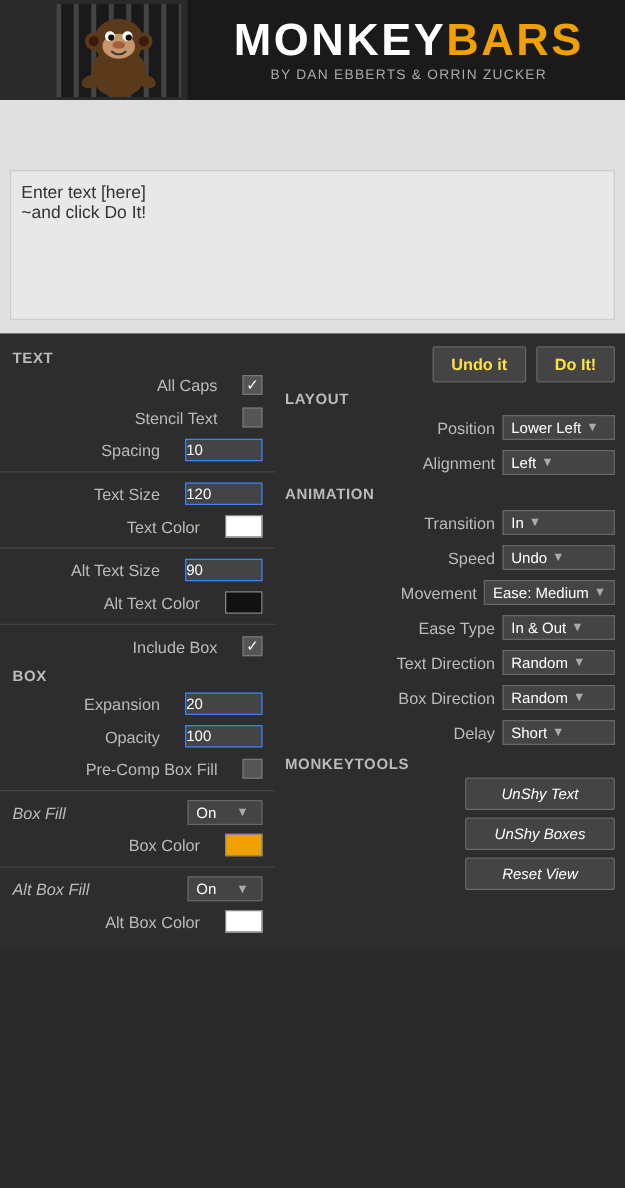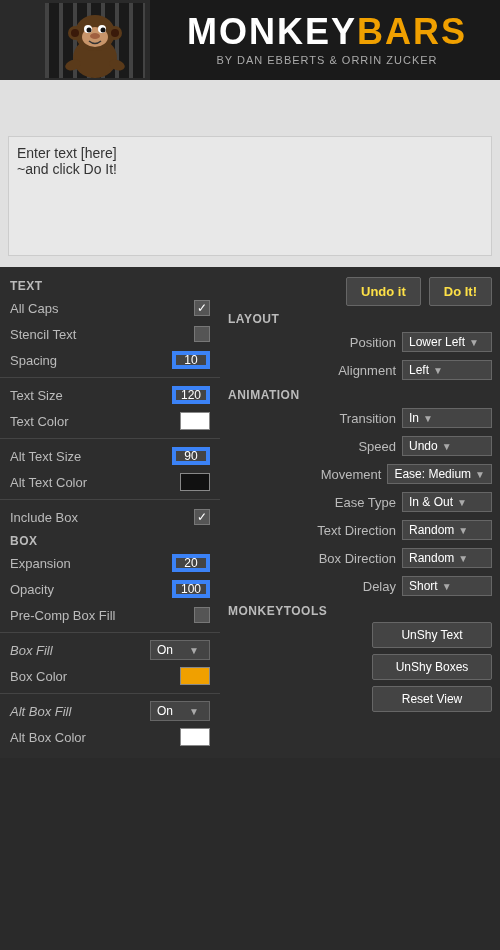--- a/index.html
+++ b/index.html
@@ -126,22 +126,22 @@
     .row {
       display: flex;
       align-items: center;
       padding: 3px 10px;
       min-height: 26px;
     }
     .row-label {
       color: #bbb;
       font-size: 13px;
       flex: 1;
-      text-align: left;
-      padding-right: 4px;
+      text-align: right;
+      padding-right: 20px;
     }
 
     .checkbox-custom {
       width: 16px;
       height: 16px;
       background: #555;
       border: 1px solid #777;
       display: inline-flex;
       align-items: center;
       justify-content: center;
@@ -158,25 +158,25 @@
     .color-swatch {
       width: 30px;
       height: 18px;
       border: 1px solid #888;
       cursor: pointer;
       display: inline-block;
     }
 
     .number-field {
       background: #444;
-      border: 4px solid #3b82f6;
+      border: 1px solid #3b82f6;
       color: #fff;
-      width: 38px;
+      width: 62px;
       height: 18px;
-      text-align: center;
+      text-align: left;
       font-size: 12px;
     }
 
     .divider {
       height: 1px;
       background: #444;
       margin: 4px 0;
     }
 
     
@@ -267,20 +267,21 @@
     .monkeytools-btn {
       background: #444;
       border: 1px solid #666;
       color: #fff;
       padding: 5px 12px;
       font-size: 12px;
       cursor: pointer;
       border-radius: 2px;
       width: 120px;
       text-align: center;
+      font-style: italic;
     }
 
     
     .box-fill-row {
       display: flex;
       align-items: center;
       padding: 3px 10px;
     }
     .box-fill-label {
       flex: 1;

